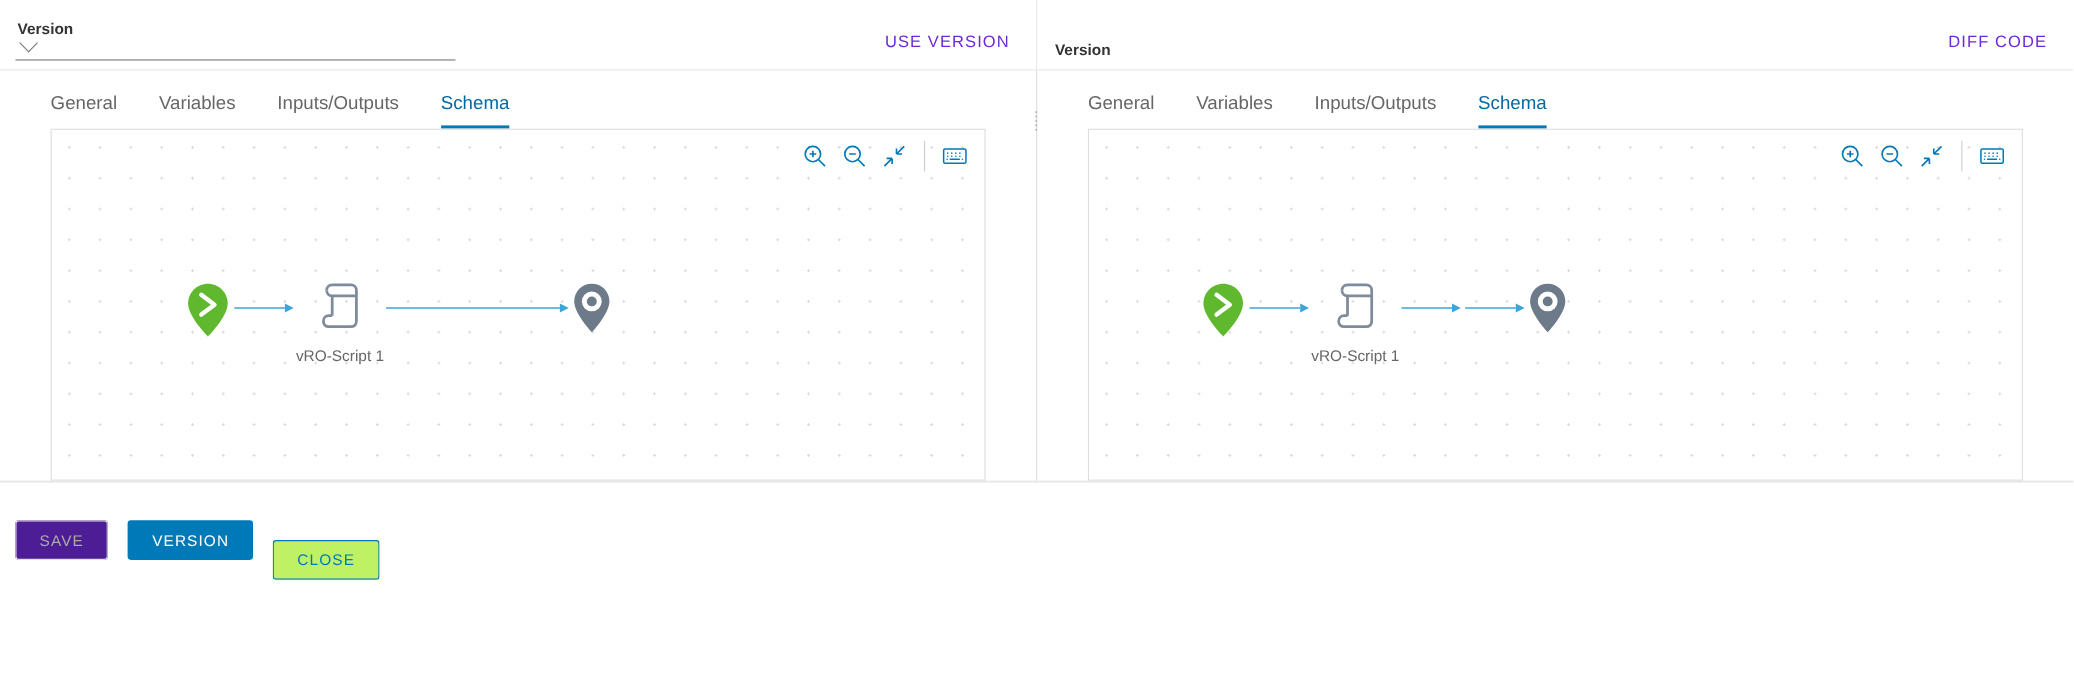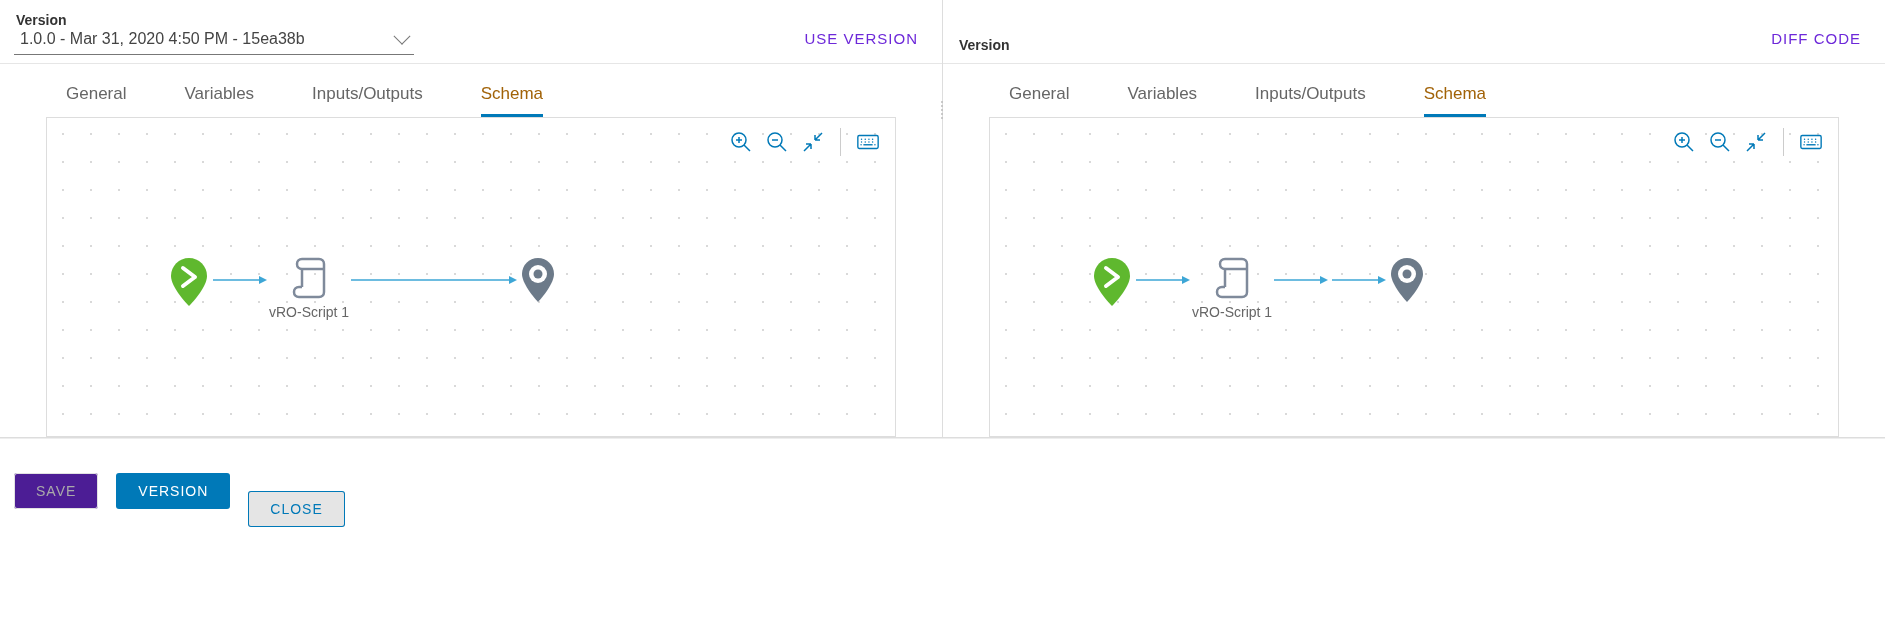--- a/index.html
+++ b/index.html
@@ -57,22 +57,22 @@
     text-align: right;
   }
 
   
   .tabs {
     display: flex; gap: 38px;
     padding: 20px 0 0 46px;
     font-size: 17px;
     color: #666;
   }
-  .tab { padding-bottom: 10px; cursor: pointer; margin-left: 20px; }
-  .tab.active { color: #a16207; border-bottom: 3px solid #0079b8; }
+  .tab { padding-bottom: 10px; cursor: pointer; }
+  .tab.active { color: #0369a1; border-bottom: 3px solid #0079b8; }
 
   
   .canvas-wrap { padding: 0 46px; flex: 1; }
   .canvas {
     border: 1px solid #ddd;
     height: 320px;
     position: relative;
     background-color: #fff;
     background-image: radial-gradient(circle, #d9d9d9 1px, transparent 1px);
     background-size: 28px 28px;
@@ -87,21 +87,21 @@
   .tool-btn svg { width: 24px; height: 24px; }
 
   
   .flow {
     position: absolute; top: 138px; left: 0; right: 0;
     display: flex; align-items: flex-start;
     gap: 0;
     padding-left: 120px;
   }
   .node { display: flex; flex-direction: column; align-items: center; }
-  .node-label { font-size: 14px; color: #666; height: 18px;}
+  .node-label { font-size: 14px; color: #666; margin-top: 10px; height: 18px;}
   .start-pin svg { width: 44px; height: 52px; }
   .scroll-icon { color: #7f8a9b; }
   .scroll-icon svg { width: 40px; height: 44px; }
   .end-pin svg { width: 38px; height: 48px; }
   .arrow {
     display: flex; align-items: center; height: 44px;
     color: #3da6d6; padding-top: 4px;
   }
   .arrow.short { width: 58px; }
   .arrow.long { width: 170px; }
@@ -115,21 +115,21 @@
     background: #fff;
   }
   .btn {
     font-size: 14px; letter-spacing: 1px; font-weight: 500;
     padding: 10px 22px;
     border-radius: 3px;
     cursor: pointer;
   }
   .btn.disabled { background: #4c1d95; color: #aaa; cursor: default; box-shadow: inset 0 0 0 1px #e2e2e2; }
   .btn.primary { background: #0079b8; color: #fff; }
-  .btn.outline { background: #e5e5e5; color: #0079b8; box-shadow: inset 0 0 0 1px #0079b8; margin-top: 36px; }
+  .btn.outline { background: #bef264; color: #0079b8; box-shadow: inset 0 0 0 1px #0079b8; margin-top: 36px; }
 
   @media (max-width: 1920px) { .app { width: 100%; } }
 </style>
 </head>
 <body>
 
 <svg width="0" height="0" style="position:absolute">
   <defs>
     <g id="magnify">
       <circle cx="10" cy="10" r="7" fill="none" stroke="currentColor" stroke-width="1.5"></circle>
@@ -189,21 +189,20 @@
 </svg>
 
 <div class="app">
   <div class="compare">
 
     <div class="pane">
       <div class="pane-header">
         <div class="version-block">
           <div class="label">Version</div>
           <div class="select">
-            <span>1.0.0 - Mar 31, 2020 4:50 PM - 15ea38b</span>
             <div class="chev"></div>
           </div>
         </div>
         <div class="action-link">USE VERSION</div>
       </div>
       <div class="tabs">
         <div class="tab">General</div>
         <div class="tab">Variables</div>
         <div class="tab">Inputs/Outputs</div>
         <div class="tab active">Schema</div>

